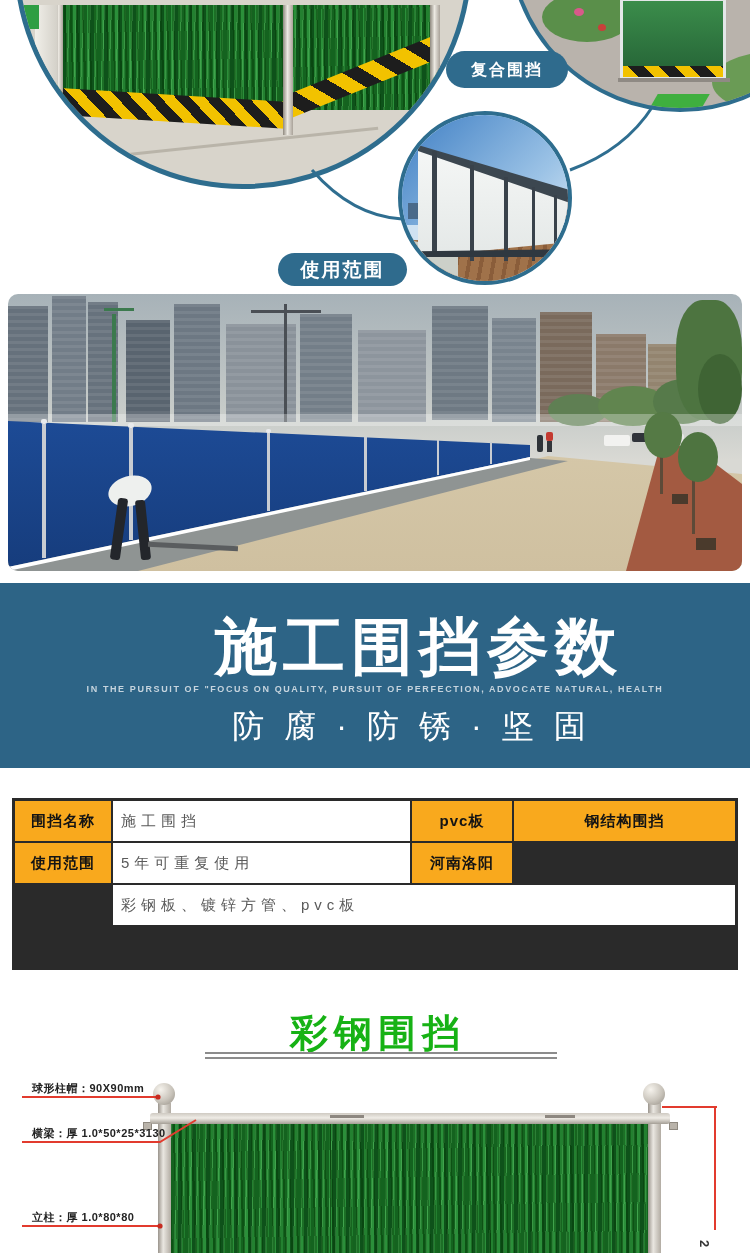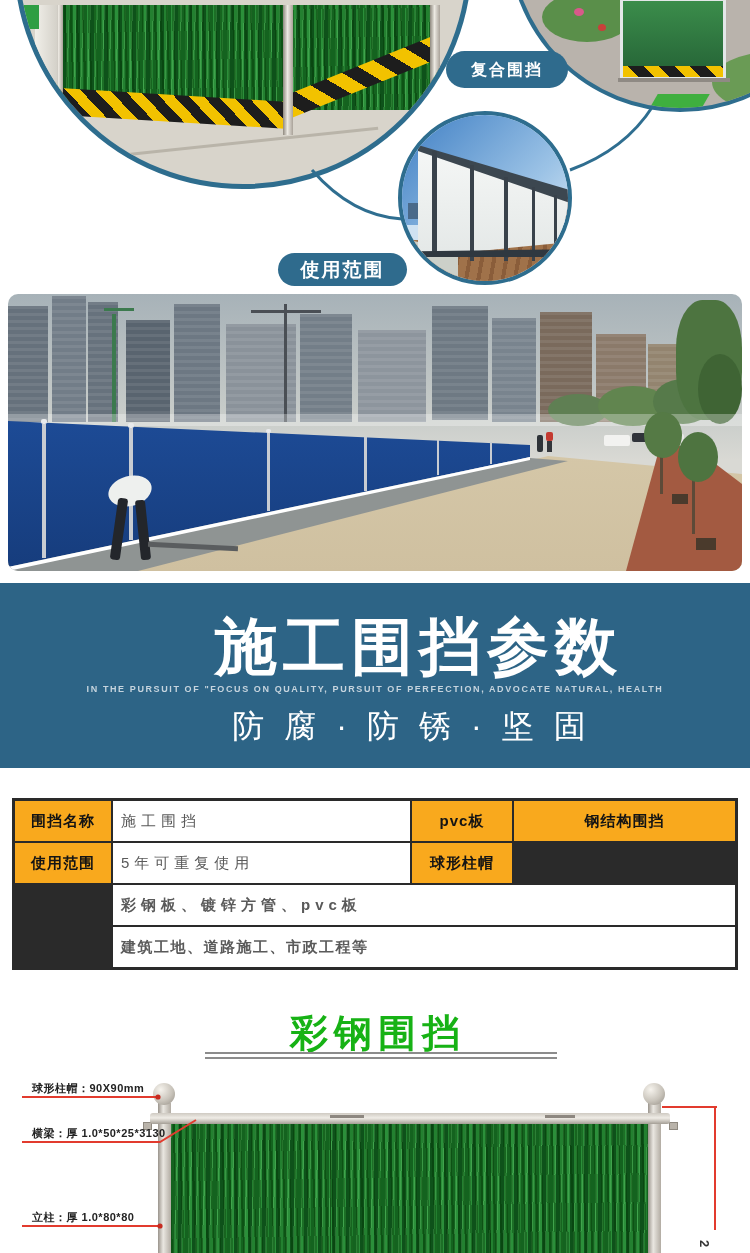--- a/index.html
+++ b/index.html
@@ -42,21 +42,21 @@
   .banner-sub{position:absolute;left:0;top:101px;width:750px;font-size:9px;letter-spacing:1.6px;color:#c6d4de;font-weight:bold;}
   .banner-slogan{position:absolute;left:0;top:122px;width:750px;font-size:32px;letter-spacing:20px;text-indent:20px;margin-left:34px;}
 
   
   .spec{position:absolute;left:12px;top:798px;width:726px;height:172px;background:#2a2a2a;
         border:3px solid #2a2a2a;box-sizing:border-box;display:grid;grid-gap:2px;
         grid-template-columns:96px 297px 100px auto;grid-template-rows:1fr 1fr 1fr 1fr;}
   .cell{background:#fff;display:flex;align-items:center;font-size:15px;}
   .cell-label{background:#f9a91d;justify-content:center;font-weight:bold;color:#141414;letter-spacing:1px;}
   .cell-value{color:#5a5a5a;padding-left:8px;letter-spacing:5px;}
-  .span3{grid-column:2 / 5;font-weight:bold;}
+  .span3{grid-column:2 / 5;}
   .ls-tight{letter-spacing:1.5px;}
 
   
   .diag-title{position:absolute;left:0;top:1008px;width:750px;text-align:center;font-size:38px;font-weight:bold;
               color:#17b215;letter-spacing:6px;text-indent:6px;}
   .rule{position:absolute;left:205px;width:352px;height:2px;background:#8c8c8c;}
   .post{position:absolute;width:13px;background:linear-gradient(90deg,#9a948c,#eae7e1 40%,#b2aca3);}
   .ball{position:absolute;width:22px;height:22px;border-radius:50%;
         background:radial-gradient(circle at 35% 30%,#f6f3ed,#c9c4bb 55%,#938d84);}
   .rail{position:absolute;left:150px;top:1113px;width:520px;height:11px;border-radius:3px;
@@ -198,24 +198,23 @@
 
   <div class="spec">
     <div class="cell cell-label">围挡名称</div>
     <div class="cell cell-value">施工围挡</div>
     <div class="cell cell-label">pvc板</div>
 
     <div class="cell cell-label">钢结构围挡</div>
     <div class="cell cell-label">使用范围</div>
     <div class="cell cell-value">5年可重复使用</div>
 
-    <div class="cell cell-label">球形柱帽</div>
+    <div class="cell cell-label">河南洛阳</div>
     <div class="cell cell-value span3">彩钢板、镀锌方管、pvc板</div>
 
-    <div class="cell cell-value span3 ls-tight">建筑工地、道路施工、市政工程等</div>
   </div>
 
   <div class="diag-title">彩钢围挡</div>
   <div class="rule" style="top:1052px;"></div>
   <div class="rule" style="top:1057px;"></div>
 
   <div class="clamp" style="left:143px;"></div>
   <div class="clamp" style="left:669px;"></div>
   <div class="post" style="left:158px;top:1103px;height:150px;"></div>
   <div class="post" style="left:648px;top:1103px;height:150px;"></div>

